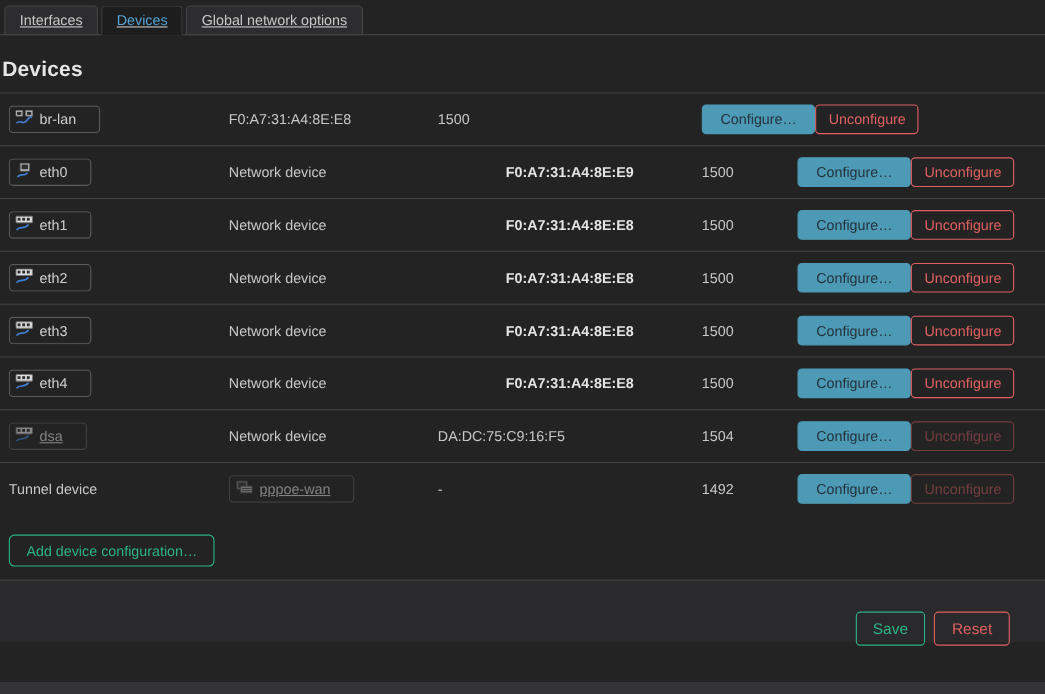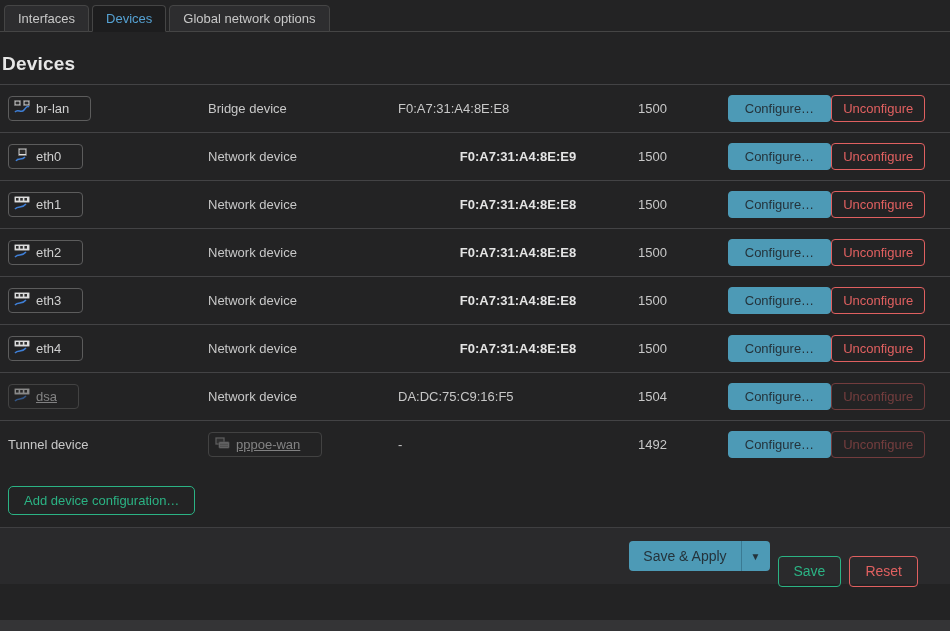--- a/index.html
+++ b/index.html
@@ -9,21 +9,21 @@
     --footer-bg:#2a2a2c; --strip:#343436; --badge-border:#5c5c5c;
   }
   *{box-sizing:border-box;}
   html,body{margin:0;padding:0;}
   body{
     width:950px;height:631px;background:var(--bg);
     font-family:"Liberation Sans","DejaVu Sans",sans-serif;font-size:13px;color:var(--text);
     overflow:hidden;display:flex;flex-direction:column;
   }
   
-  .tabbar{display:flex;align-items:flex-end;padding:5px 0 0 4px;border-bottom:1px solid var(--line);}
+  .tabbar{display:flex;align-items:flex-end;padding:5px 0 0 4px;border-bottom:1px solid var(--line);text-decoration:underline;}
   .tab{
     padding:5px 13px 5px;margin-right:3px;margin-bottom:-1px;cursor:pointer;
     background:var(--tab-bg);border:1px solid var(--line);border-radius:4px 4px 0 0;
     color:var(--text);
   }
   .tab.active{background:var(--tab-active-bg);border-bottom-color:var(--tab-active-bg);color:var(--accent-blue);}
   
   h2{margin:21px 0 9px 2px;font-size:19px;color:var(--text-bright);font-weight:bold;letter-spacing:.2px;}
   
   .tbl{width:100%;}
@@ -33,21 +33,21 @@
   }
   .thead{height:37px;font-weight:bold;color:#d2d2d2;background:#262627;}
   .cell{overflow:hidden;white-space:nowrap;}
   .badge{
     display:inline-flex;align-items:center;gap:6px;max-width:100%;
     border:1px solid var(--badge-border);border-radius:4px;padding:3px 21px 3px 5px;color:#cfcfcf;
   }
   .badge svg{width:16px;height:14px;flex:none;}
   .dimmed .badge{opacity:.55;text-decoration:underline;}
   .mac-bold{font-weight:bold;color:#e4e4e4;text-align:center;}
-  .actions{display:flex;justify-content:center;gap:0;}
+  .actions{display:flex;justify-content:flex-start;gap:0;}
   
   .btn{
     font-family:inherit;font-size:13px;border-radius:4px;padding:5px 12px;cursor:pointer;
     background:transparent;border:1px solid transparent;line-height:15px;
   }
   .btn-teal{background:var(--teal);border-color:var(--teal);color:var(--teal-text);padding:5px 16px;}
   .btn-red{border-color:var(--red);color:var(--red);padding:5px 11px;}
   .btn-red:disabled{opacity:.42;cursor:default;}
   .btn-green{border-color:var(--green);color:var(--green);}
   .add-btn{margin:18px 0 0 8px;padding:6px 15px;border-radius:5px;}
@@ -84,21 +84,20 @@
         <span class="dev-icon"><svg viewBox="0 0 16 14">
                 <rect x="0.5" y="0.5" width="6" height="5" rx="0.5" fill="#ddd" stroke="#777"></rect>
                 <rect x="1.5" y="1.5" width="4" height="3" fill="#2d2d2d"></rect>
                 <rect x="9.5" y="0.5" width="6" height="5" rx="0.5" fill="#ddd" stroke="#777"></rect>
                 <rect x="10.5" y="1.5" width="4" height="3" fill="#2d2d2d"></rect>
                 <path d="M1 12 C4 8 7 14 10 10 S14 6 15 7" stroke="#3f7fd6" fill="none" stroke-width="1.5"></path>
               </svg></span>
         <span class="dev-label">br-lan</span>
       </span>
     </div>
-    <div class="cell dev-type">Bridge device</div>
     <div class="cell dev-mac">F0:A7:31:A4:8E:E8</div>
     <div class="cell dev-mtu">1500</div>
     <div class="actions">
       <button class="btn btn-teal cfg">Configure…</button>
       <button class="btn btn-red uncfg">Unconfigure</button>
     </div>
   </div>
 
   <div class="trow">
     <div class="cell">
@@ -252,20 +251,16 @@
     </div>
   </div>
 </div>
 </div>
 
 <div>
   <button class="btn btn-green add-btn">Add device configuration…</button>
 </div>
 
 <div class="footer">
-  <span class="split-btn">
-    <button class="split-main">Save &amp; Apply</button>
-    <button class="split-caret">▼</button>
-  </span>
   <button class="btn btn-green">Save</button>
   <button class="btn btn-red">Reset</button>
 </div>
 <div class="bottom-strip"></div>
 
 </body></html>

